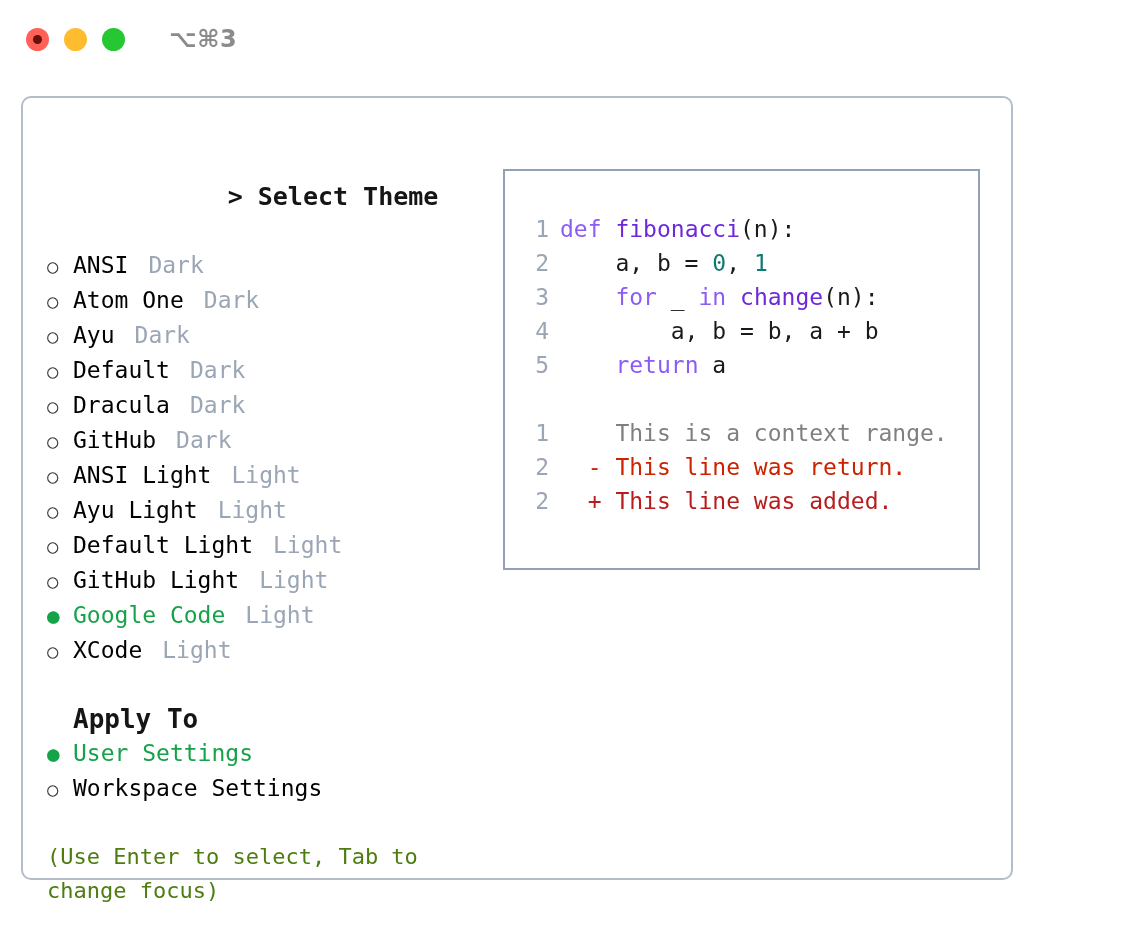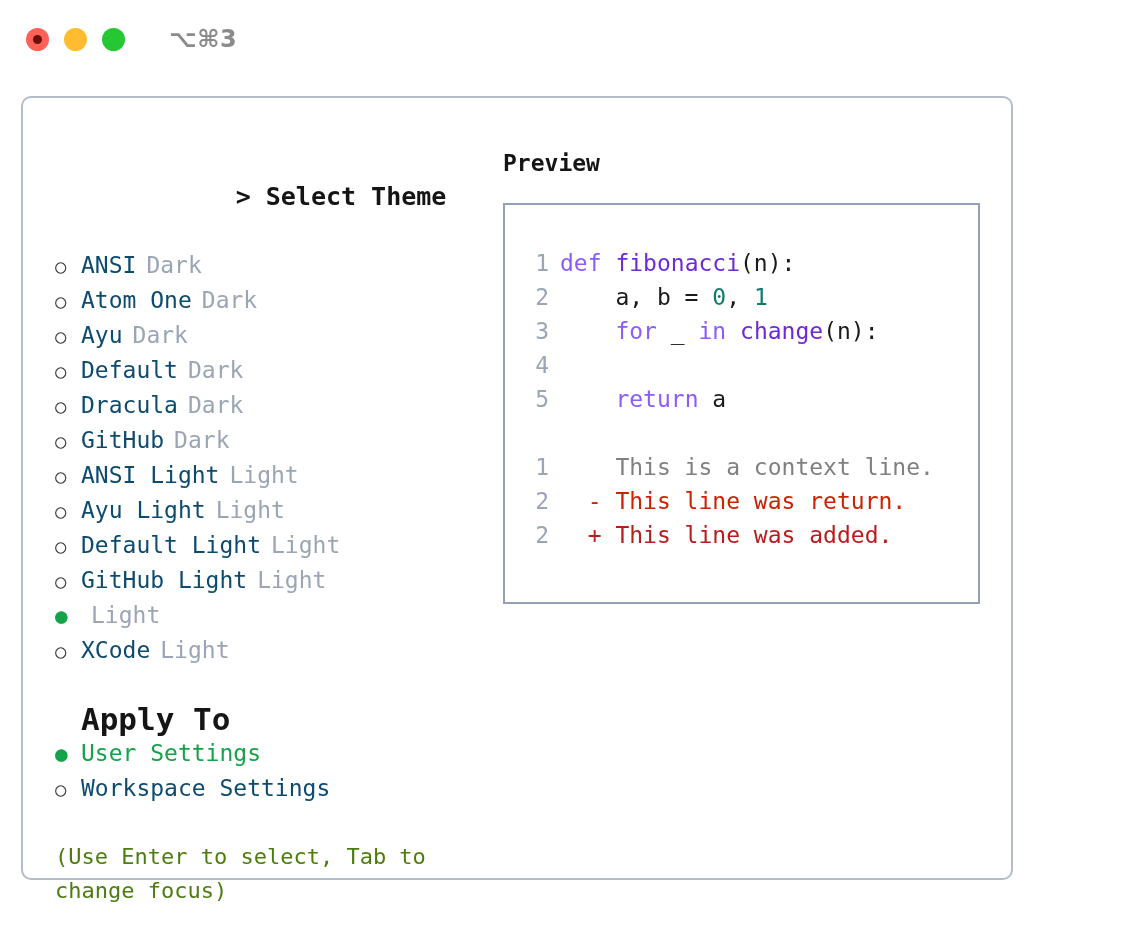--- a/index.html
+++ b/index.html
@@ -88,21 +88,21 @@
   #panel-inner {
     position: absolute;
     inset: 0;
     padding: 48px 0 0 0;
   }
 
   .columns {
     display: flex;
     align-items: flex-start;
   }
-  .col-left  { width: 466px; padding-left: 32px; box-sizing: border-box; }
+  .col-left  { width: 466px; padding-left: 24px; box-sizing: border-box; }
   .col-right { flex: 1; padding-left: 14px; box-sizing: border-box; }
 
   
   .heading {
     font-size: 25px;
     font-weight: 700;
     color: #151515;
     line-height: 34px;
     white-space: pre;
   }
@@ -119,31 +119,32 @@
     color: #2a2a2a;
   }
   .opt .marker {
     width: 26px;
     flex: 0 0 26px;
     font-size: 19px;
     color: #3a3a3a;
     line-height: 34px;
   }
   .opt .marker.on { color: #15a34a; font-size: 21px; }
-  .opt .lbl { color: #0c4a6e; }
+  .opt .lbl { color: #000000; }
   .opt.selected .lbl { color: #15a34a; }
   .opt .tag {
     color: #9aa5b5;
     padding-left: 10px;
+    margin-left: 10px;
   }
 
   .spacer-row { height: 34px; }
 
   .section-title {
-    font-size: 31px;
+    font-size: 26px;
     font-weight: 700;
     color: #151515;
     line-height: 34px;
     padding-left: 26px;
     white-space: pre;
   }
 
   .hint {
     margin-top: 34px;
     font-size: 22px;
@@ -222,50 +223,49 @@
               <div class="opt"><span class="marker">○</span><span class="lbl">ANSI</span><span class="tag">Dark</span></div>
               <div class="opt"><span class="marker">○</span><span class="lbl">Atom One</span><span class="tag">Dark</span></div>
               <div class="opt"><span class="marker">○</span><span class="lbl">Ayu</span><span class="tag">Dark</span></div>
               <div class="opt"><span class="marker">○</span><span class="lbl">Default</span><span class="tag">Dark</span></div>
               <div class="opt"><span class="marker">○</span><span class="lbl">Dracula</span><span class="tag">Dark</span></div>
               <div class="opt"><span class="marker">○</span><span class="lbl">GitHub</span><span class="tag">Dark</span></div>
               <div class="opt"><span class="marker">○</span><span class="lbl">ANSI Light</span><span class="tag">Light</span></div>
               <div class="opt"><span class="marker">○</span><span class="lbl">Ayu Light</span><span class="tag">Light</span></div>
               <div class="opt"><span class="marker">○</span><span class="lbl">Default Light</span><span class="tag">Light</span></div>
               <div class="opt"><span class="marker">○</span><span class="lbl">GitHub Light</span><span class="tag">Light</span></div>
-              <div class="opt selected"><span class="marker on">●</span><span class="tag">Light</span></div>
+              <div class="opt selected"><span class="marker on">●</span><span class="lbl">Google Code</span><span class="tag">Light</span></div>
               <div class="opt"><span class="marker">○</span><span class="lbl">XCode</span><span class="tag">Light</span></div>
             </div>
 
           <div class="spacer-row"></div>
 
           <div class="section-title">Apply To</div>
 
           <div class="opt-list" id="apply-options">
               <div class="opt selected"><span class="marker on">●</span><span class="lbl">User Settings</span></div>
               <div class="opt"><span class="marker">○</span><span class="lbl">Workspace Settings</span></div>
             </div>
 
           <div class="hint">(Use Enter to select, Tab to change focus)</div>
         </div>
 
         <div class="col-right">
-          <div class="preview-heading">Preview</div>
 
           <div id="preview-box">
             <div id="code-block">
                 <div class="code-line"><span class="ln">1</span><span class="code-body"><span class="tok-kw">def </span><span class="tok-fn">fibonacci</span><span class="tok-pl">(n):</span></span></div>
                 <div class="code-line"><span class="ln">2</span><span class="code-body"><span class="tok-pl">    a, b = </span><span class="tok-num">0</span><span class="tok-pl">, </span><span class="tok-num">1</span></span></div>
                 <div class="code-line"><span class="ln">3</span><span class="code-body"><span class="tok-pl">    </span><span class="tok-kw">for</span><span class="tok-pl"> _ </span><span class="tok-kw">in</span><span class="tok-pl"> </span><span class="tok-fn">change</span><span class="tok-pl">(n):</span></span></div>
-                <div class="code-line"><span class="ln">4</span></div>
+                <div class="code-line"><span class="ln">4</span><span class="code-body"><span class="tok-pl">        a, b = b, a + b</span></span></div>
                 <div class="code-line"><span class="ln">5</span><span class="code-body"><span class="tok-pl">    </span><span class="tok-kw">return</span><span class="tok-pl"> a</span></span></div>
               </div>
             <div class="blank-line"></div>
             <div id="diff-block">
-                <div class="code-line"><span class="ln">1</span><span class="code-body tok-ctx">    This is a context line.</span></div>
+                <div class="code-line"><span class="ln">1</span><span class="code-body tok-ctx">    This is a context range.</span></div>
                 <div class="code-line"><span class="ln">2</span><span class="code-body tok-del">  - This line was return.</span></div>
                 <div class="code-line"><span class="ln">2</span><span class="code-body tok-add">  + This line was added.</span></div>
               </div>
           </div>
         </div>
 
       </div>
     </div>
   </div>
 </div>

